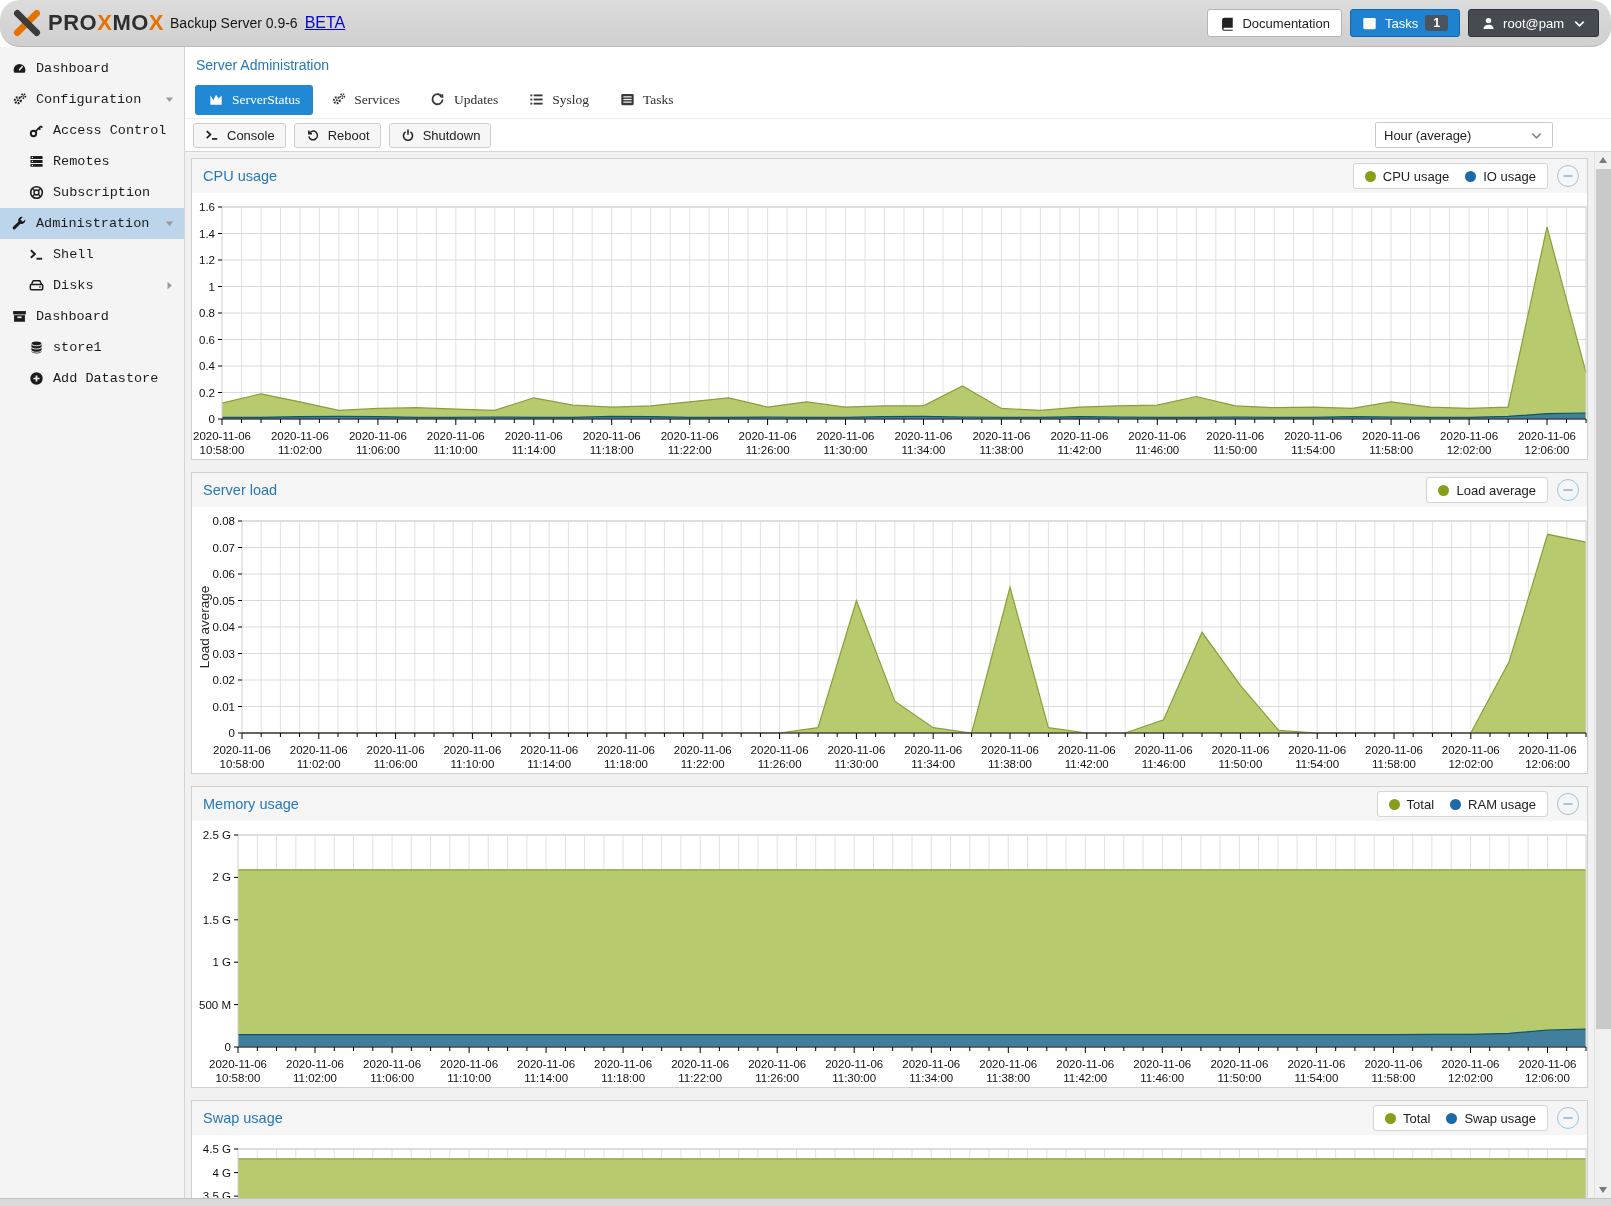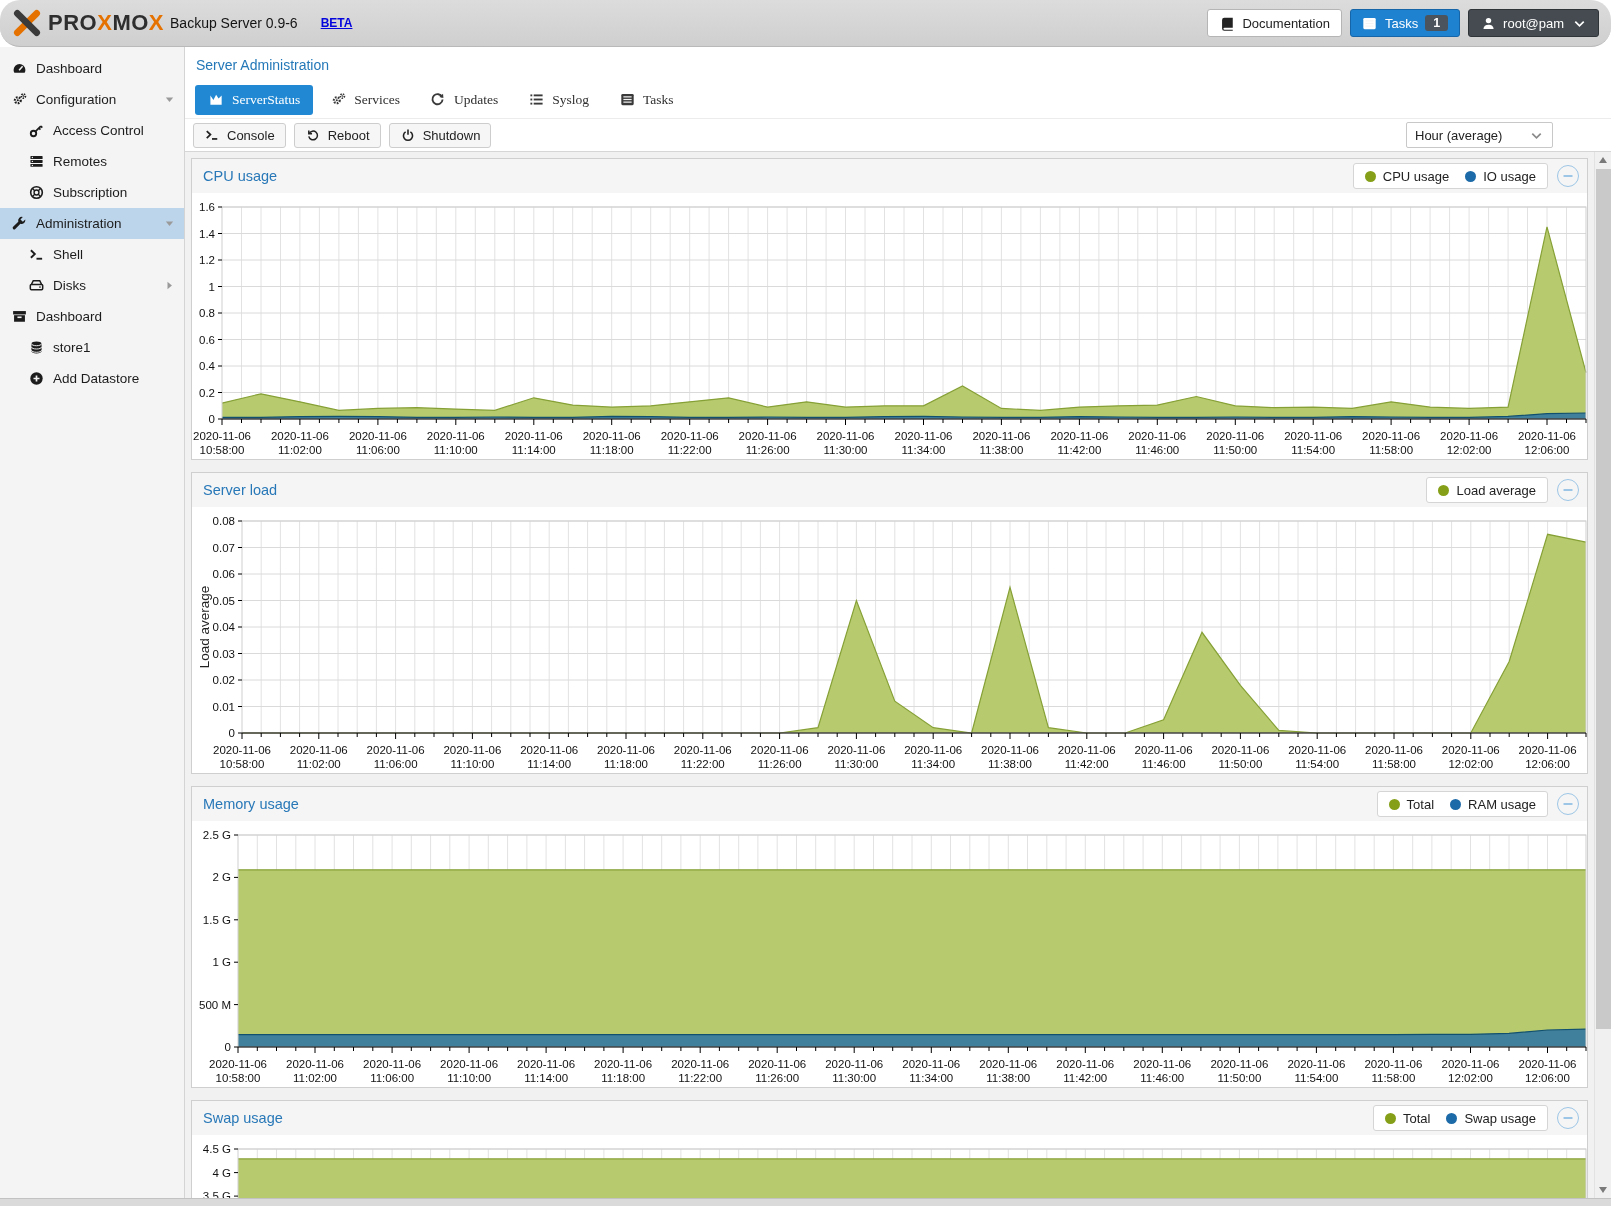--- a/index.html
+++ b/index.html
@@ -8,36 +8,36 @@
   .app { position:relative; width:1611px; height:1206px; background:#fff; overflow:hidden;
          font-size:13px; }
 
   
   .topbar { height:47px; background:linear-gradient(#dcdcdc,#cfcfcf); border-bottom:1px solid #b9b9b9;
             display:flex; align-items:center; padding:0 12px;border-radius:20px; }
   .logo { display:flex; align-items:center; gap:6px; }
   .brand { font-size:22px; font-weight:bold; letter-spacing:.5px; color:#2e2e2e; }
   .brand .x-letter { color:#e57200; }
   .product { margin-left:6px; font-size:14px; color:#141414; }
-  .beta-link { margin-left:23px; font-size:12px; color:#0404dd; text-decoration:underline; cursor:pointer;font-weight:bold; }
+  .beta-link { margin-left:7px; font-size:16px; color:#0404dd; text-decoration:underline; cursor:pointer; }
   .topbar-right { margin-left:auto; display:flex; align-items:center; gap:8px; }
   .hbtn { height:28px; border-radius:3px; display:flex; align-items:center; gap:7px; padding:0 11px;
           font-size:13px; cursor:pointer; border:1px solid #b5b5b5; background:#fff; color:#222; }
   .hbtn .icon svg { display:block; }
   .hbtn-tasks { background:#1e82d0; border-color:#1565a8; color:#fff; }
   .badge { background:#4b545c; color:#fff; font-weight:bold; border-radius:3px; padding:1px 8px; font-size:12.5px; }
   .hbtn-user { background:#454b50; border-color:#2f3439; color:#fff; }
   .icon { display:inline-flex; width:16px; height:16px; align-items:center; justify-content:center; }
   .icon svg { width:15px; height:15px; }
 
   
   .layout { display:flex; height:1159px; }
   .sidebar { width:185px; background:#f4f4f4; border-right:1px solid #d4d4d4; padding-top:6px; flex:none; }
   .side-item { position:relative; height:31px; display:flex; align-items:center; gap:9px;
-               padding-left:11px; font-size:13.5px; color:#1c1c1c; cursor:pointer; }
+               padding-left:11px; font-size:13.5px; color:#1c1c1c; cursor:pointer;font-family:Liberation Mono, monospace; }
   .side-item.lvl1 { padding-left:28px; }
   .side-item.selected { background:#bdd5ea; }
   .side-item .expander { position:absolute; right:7px; color:#9a9a9a; }
   .side-item .expander svg { width:13px; height:13px; }
 
   .main { flex:1; display:flex; flex-direction:column; min-width:0; background:#fff; }
   .title-row { height:35px; padding:10px 0 0 11px; }
   .page-title { color:#2478b8; font-size:14px; }
 
   .tabs { height:37px; display:flex; align-items:center; gap:4px; padding:3px 0 4px 10px;
@@ -46,21 +46,21 @@
          font-size:13.5px; color:#2f2f2f; cursor:pointer;font-family:Liberation Serif, serif; }
   .tab .icon { color:#3a3a3a; }
   .tab.active { background:#2188d3; color:#fff; }
   .tab.active .icon { color:#fff; }
 
   .toolbar { height:33px; display:flex; align-items:center; gap:8px; padding:0 8px;
              border-bottom:1px solid #d6d6d6; background:#fff; }
   .tbtn { height:25px; display:flex; align-items:center; gap:7px; padding:0 10px; background:#f6f6f6;
           border:1px solid #cdcdcd; border-radius:3px; font-size:13px; color:#222; cursor:pointer; }
   .tbtn .icon svg { width:14px; height:14px; }
-  .timeframe { margin-left:auto; margin-right:50px; width:147px; height:26px; background:#fff;
+  .timeframe { margin-left:auto; margin-right:50px; width:178px; height:26px; background:#fff;
                border:1px solid #c8c8c8; border-radius:2px; display:flex; align-items:center;
                justify-content:space-between; padding:0 8px; font-size:13px; color:#222; cursor:pointer; }
   .timeframe .icon { color:#8a8a8a; }
 
   
   .content { flex:1; background:#f1f1f1; overflow:hidden; padding:6px 23px 0 6px; position:relative; }
   .panel { background:#fff; border:1px solid #cfcfcf; margin-bottom:12px; }
   .panel-header { height:34px; display:flex; align-items:center; padding:0 8px 0 11px; background:#f5f5f5; }
   .panel-title { color:#2878b8; font-size:14.5px; }
   .legend { margin-left:auto; display:flex; align-items:center; gap:16px; height:26px; padding:0 11px;

